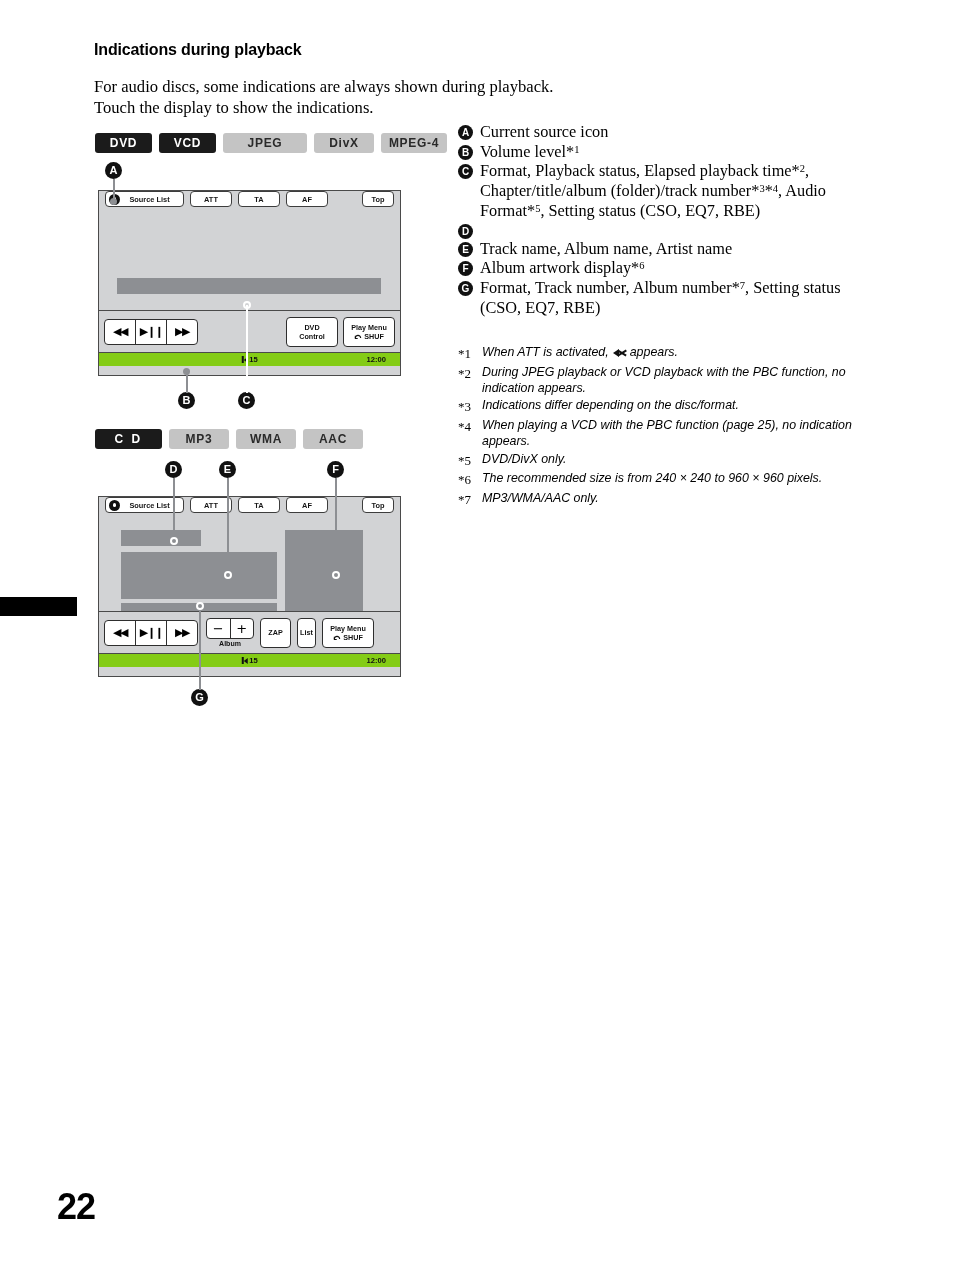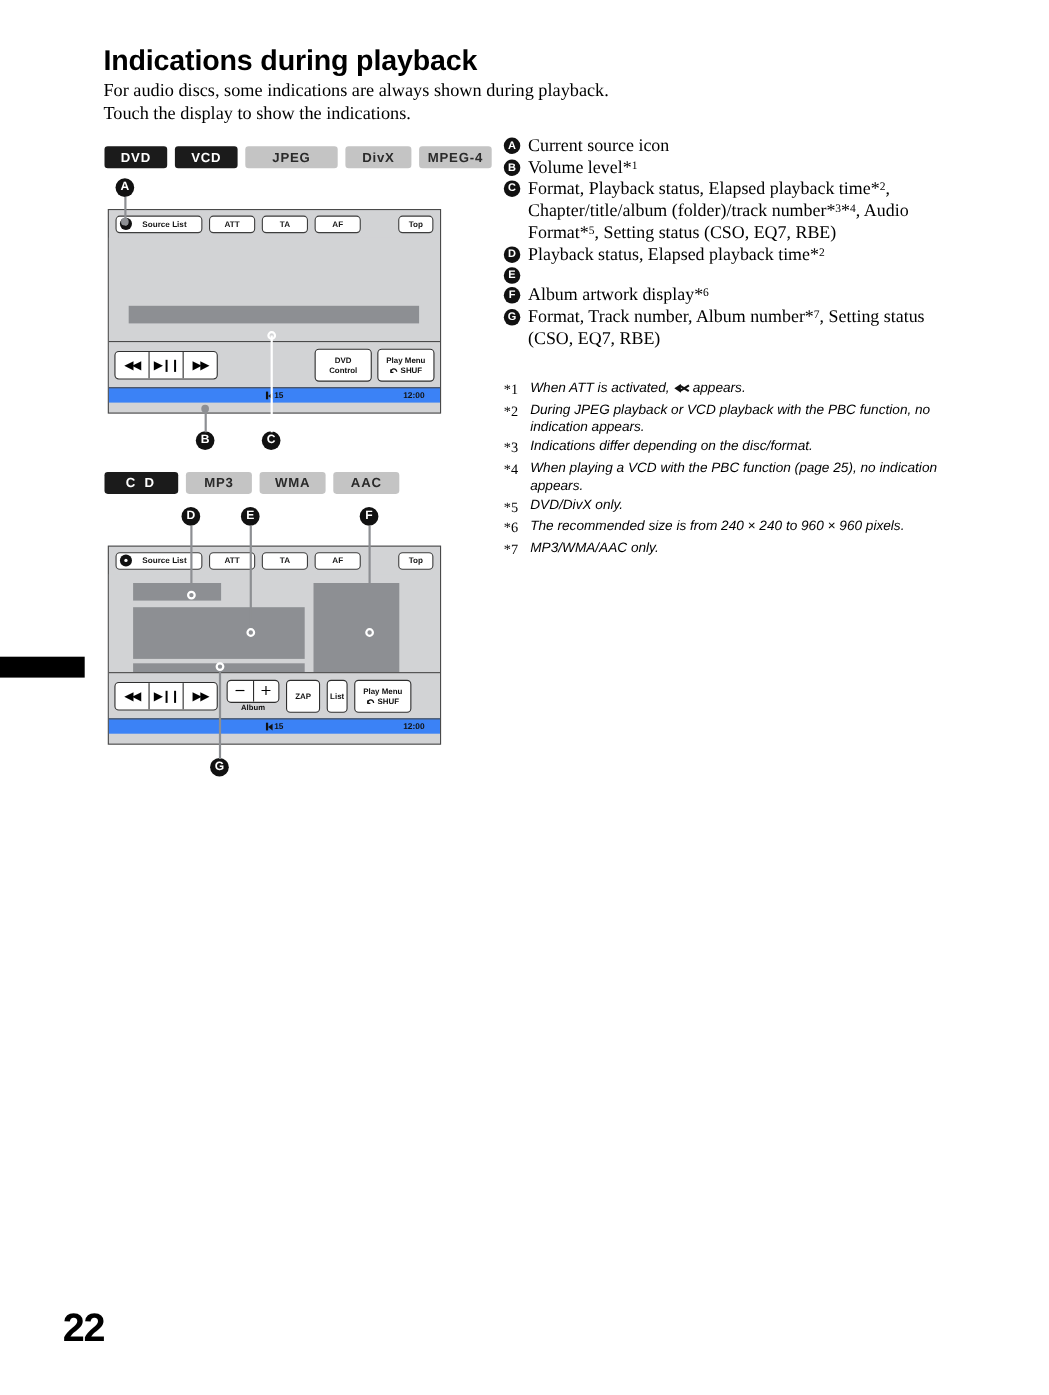--- a/index.html
+++ b/index.html
@@ -19,23 +19,23 @@
   
   #page-heading {
     position: absolute;
     left: 94px;
     top: 41px;
     width: 560px;
   }
   #page-heading .h-title {
     font-family: "Liberation Sans", sans-serif;
     font-weight: bold;
-    font-size: 26px;
+    font-size: 16px;
     letter-spacing: -0.15px;
-    margin: 0 0 0 0;
+    margin: 0 0 17px 0;
     line-height: 1.15;
   }
   #page-heading .h-line {
     font-family: "Liberation Serif", serif;
     font-size: 16.6px;
     line-height: 1.27;
     margin: 0;
     white-space: nowrap;
   }
 
@@ -69,21 +69,20 @@
     border: 1.6px solid #4a4a4a;
     box-sizing: border-box;
   }
   #device-1 { left: 98px; top: 190px;  width: 303px; height: 186px; }
   #device-2 { left: 98px; top: 496px;  width: 303px; height: 181px; }
 
   .dev-toolbar {
     position: relative;
     height: 25px;
     display: flex;
-    align-items: center;
     padding: 0 6px;
     box-sizing: border-box;
   }
   .tb-btn {
     background: #ffffff;
     border: 1.3px solid #3d3d3d;
     border-radius: 4px;
     height: 16px;
     line-height: 15px;
     font-family: "Liberation Sans", sans-serif;
@@ -221,21 +220,21 @@
     font-family: "Liberation Sans", sans-serif;
     font-weight: bold;
     font-size: 7px;
     margin-top: 1.5px;
     color: #111;
   }
 
   .dev-status {
     position: relative;
     height: 13px;
-    background: #3b82f6;
+    background: #84cc16;
     border-top: 1.4px solid #4a4a4a;
     font-family: "Liberation Sans", sans-serif;
     font-weight: bold;
     font-size: 7.6px;
     color: #111;
   }
   .dev-status .vol {
     position: absolute;
     left: 50%;
     transform: translateX(-50%);
@@ -569,24 +568,24 @@
   <div class="legend-item">
     <span class="legend-bullet">B</span>
     <span class="legend-text">Volume level*<sup>1</sup></span>
   </div>
   <div class="legend-item">
     <span class="legend-bullet">C</span>
     <span class="legend-text">Format, Playback status, Elapsed playback time*<sup>2</sup>, Chapter/title/album (folder)/track number*<sup>3</sup>*<sup>4</sup>, Audio Format*<sup>5</sup>, Setting status (CSO, EQ7, RBE)</span>
   </div>
   <div class="legend-item">
     <span class="legend-bullet">D</span>
-    <span class="legend-text">Playback status, Elapsed playback time*<sup>2</sup></span>
   </div>
   <div class="legend-item">
     <span class="legend-bullet">E</span>
+    <span class="legend-text">Track name, Album name, Artist name</span>
   </div>
   <div class="legend-item">
     <span class="legend-bullet">F</span>
     <span class="legend-text">Album artwork display*<sup>6</sup></span>
   </div>
   <div class="legend-item">
     <span class="legend-bullet">G</span>
     <span class="legend-text">Format, Track number, Album number*<sup>7</sup>, Setting status (CSO, EQ7, RBE)</span>
   </div>
 </div>

